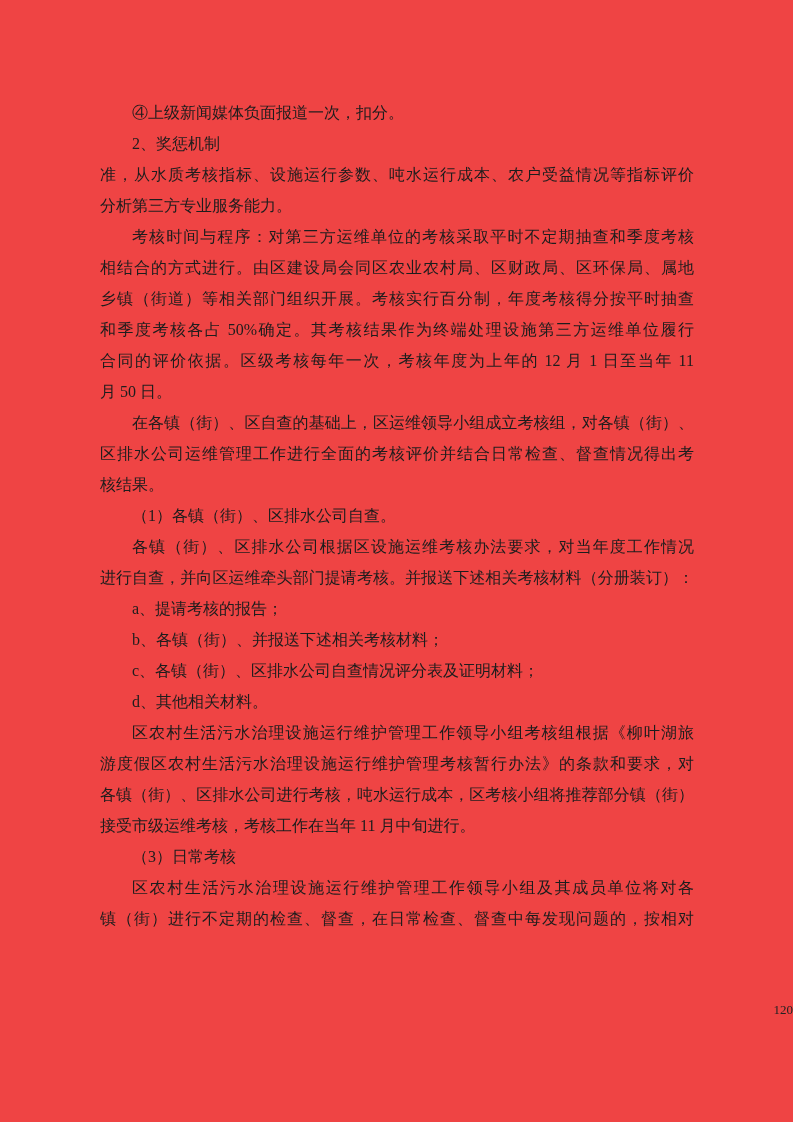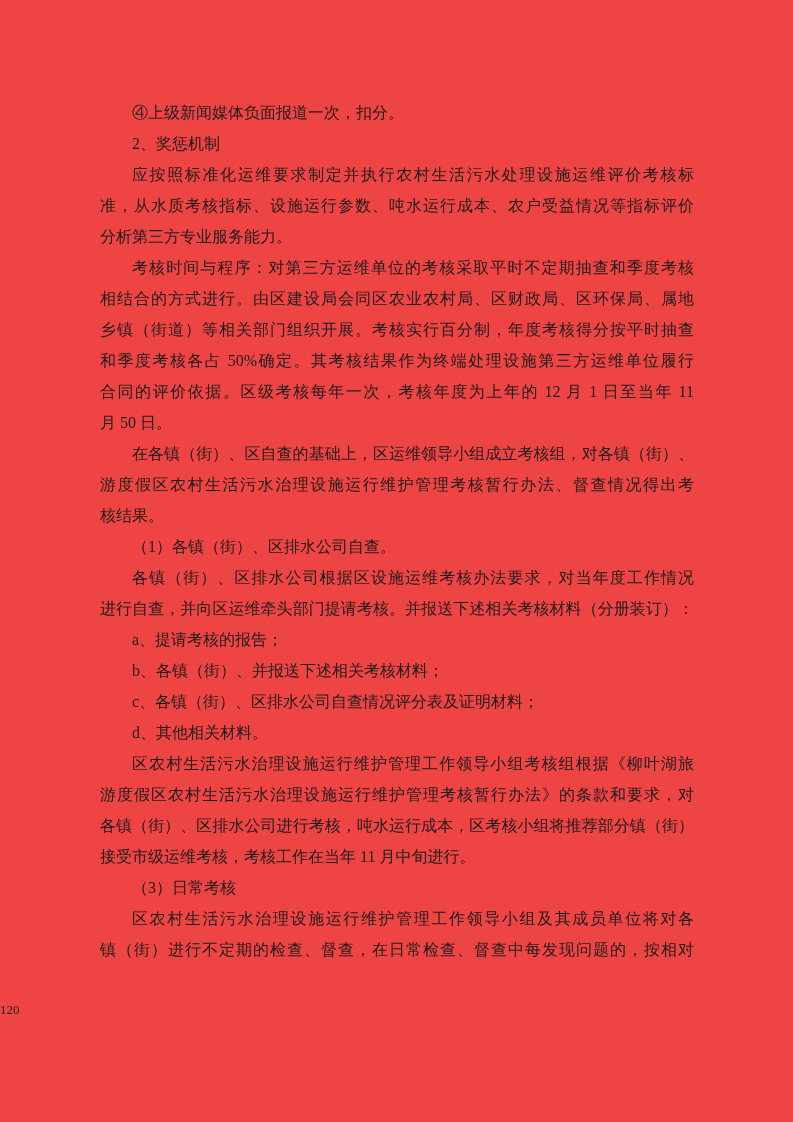--- a/index.html
+++ b/index.html
@@ -34,43 +34,42 @@
     text-align-last: justify;
   }
   .line.i {
     text-indent: 32px;
   }
   .footer {
     position: absolute;
     top: 1002px;
     left: 0;
     width: 793px;
-    text-align: left;
+    text-align: right;
     font-size: 13px;
     color: #222222;
   }
 </style>
 </head>
 <body>
 
 <div class="page">
   <div class="body-text" id="doc-body">
       <div class="line i">④上级新闻媒体负面报道一次，扣分。</div>
       <div class="line i">2、奖惩机制</div>
-      <div class="line j i">应按照标准化运维要求制定并执行农村生活污水处理设施运维评价考核标</div>
       <div class="line j">准，从水质考核指标、设施运行参数、吨水运行成本、农户受益情况等指标评价</div>
       <div class="line">分析第三方专业服务能力。</div>
       <div class="line j i">考核时间与程序：对第三方运维单位的考核采取平时不定期抽查和季度考核</div>
       <div class="line j">相结合的方式进行。由区建设局会同区农业农村局、区财政局、区环保局、属地</div>
       <div class="line j">乡镇（街道）等相关部门组织开展。考核实行百分制，年度考核得分按平时抽查</div>
       <div class="line j">和季度考核各占 50%确定。其考核结果作为终端处理设施第三方运维单位履行</div>
       <div class="line j">合同的评价依据。区级考核每年一次，考核年度为上年的 12 月 1 日至当年 11</div>
       <div class="line">月 50 日。</div>
       <div class="line j i">在各镇（街）、区自查的基础上，区运维领导小组成立考核组，对各镇（街）、</div>
-      <div class="line j">游度假区农村生活污水治理设施运行维护管理考核暂行办法、督查情况得出考</div>
+      <div class="line j">区排水公司运维管理工作进行全面的考核评价并结合日常检查、督查情况得出考</div>
       <div class="line">核结果。</div>
       <div class="line i">（1）各镇（街）、区排水公司自查。</div>
       <div class="line j i">各镇（街）、区排水公司根据区设施运维考核办法要求，对当年度工作情况</div>
       <div class="line j">进行自查，并向区运维牵头部门提请考核。并报送下述相关考核材料（分册装订）：</div>
       <div class="line i">a、提请考核的报告；</div>
       <div class="line i">b、各镇（街）、并报送下述相关考核材料；</div>
       <div class="line i">c、各镇（街）、区排水公司自查情况评分表及证明材料；</div>
       <div class="line i">d、其他相关材料。</div>
       <div class="line j i">区农村生活污水治理设施运行维护管理工作领导小组考核组根据《柳叶湖旅</div>
       <div class="line j">游度假区农村生活污水治理设施运行维护管理考核暂行办法》的条款和要求，对</div>

